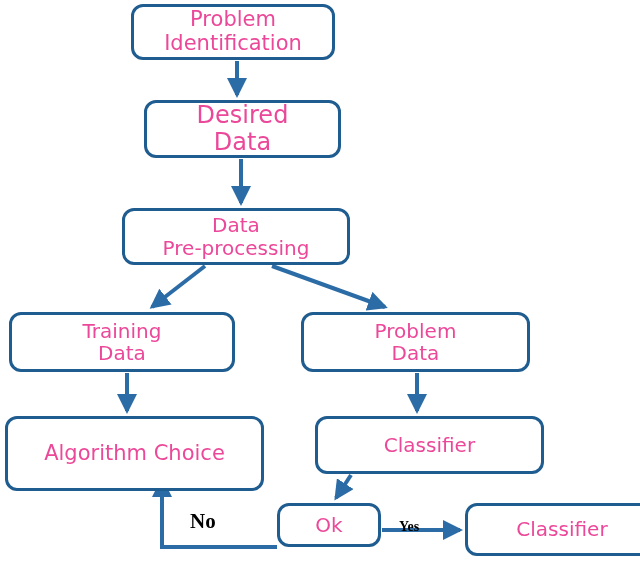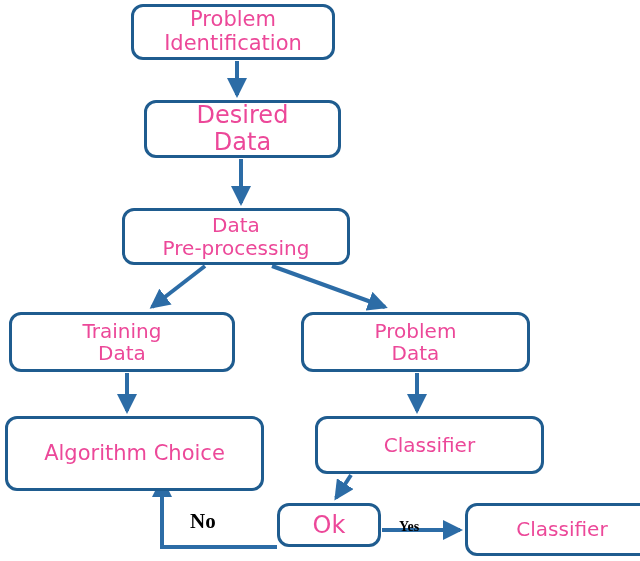--- a/index.html
+++ b/index.html
@@ -83,21 +83,21 @@
   <div class="node" style="left:9px; top:312px; width:226px; height:60px; font-size:20px;">Training
 Data</div>
 
   <div class="node" style="left:301px; top:312px; width:229px; height:60px; font-size:20px;">Problem
 Data</div>
 
   <div class="node" style="left:5px; top:416px; width:259px; height:75px; font-size:21px;">Algorithm Choice</div>
 
   <div class="node" style="left:315px; top:416px; width:229px; height:58px; font-size:20px;">Classifier</div>
 
-  <div class="node" style="left:277px; top:503px; width:104px; height:44px; font-size:24px;text-align:center;">Ok</div>
+  <div class="node" style="left:277px; top:503px; width:104px; height:44px; font-size:20px;text-align:center;">Ok</div>
 
   <div class="node" style="left:465px; top:503px; width:194px; height:53px; font-size:20px;">Classifier</div>
 
   <div class="label" style="left:190px; top:509px; font-size:21px;">No</div>
 
   <div class="label" style="left:399px; top:519px; font-size:14px;">Yes</div>
 
 </div>
 
 </body></html>

